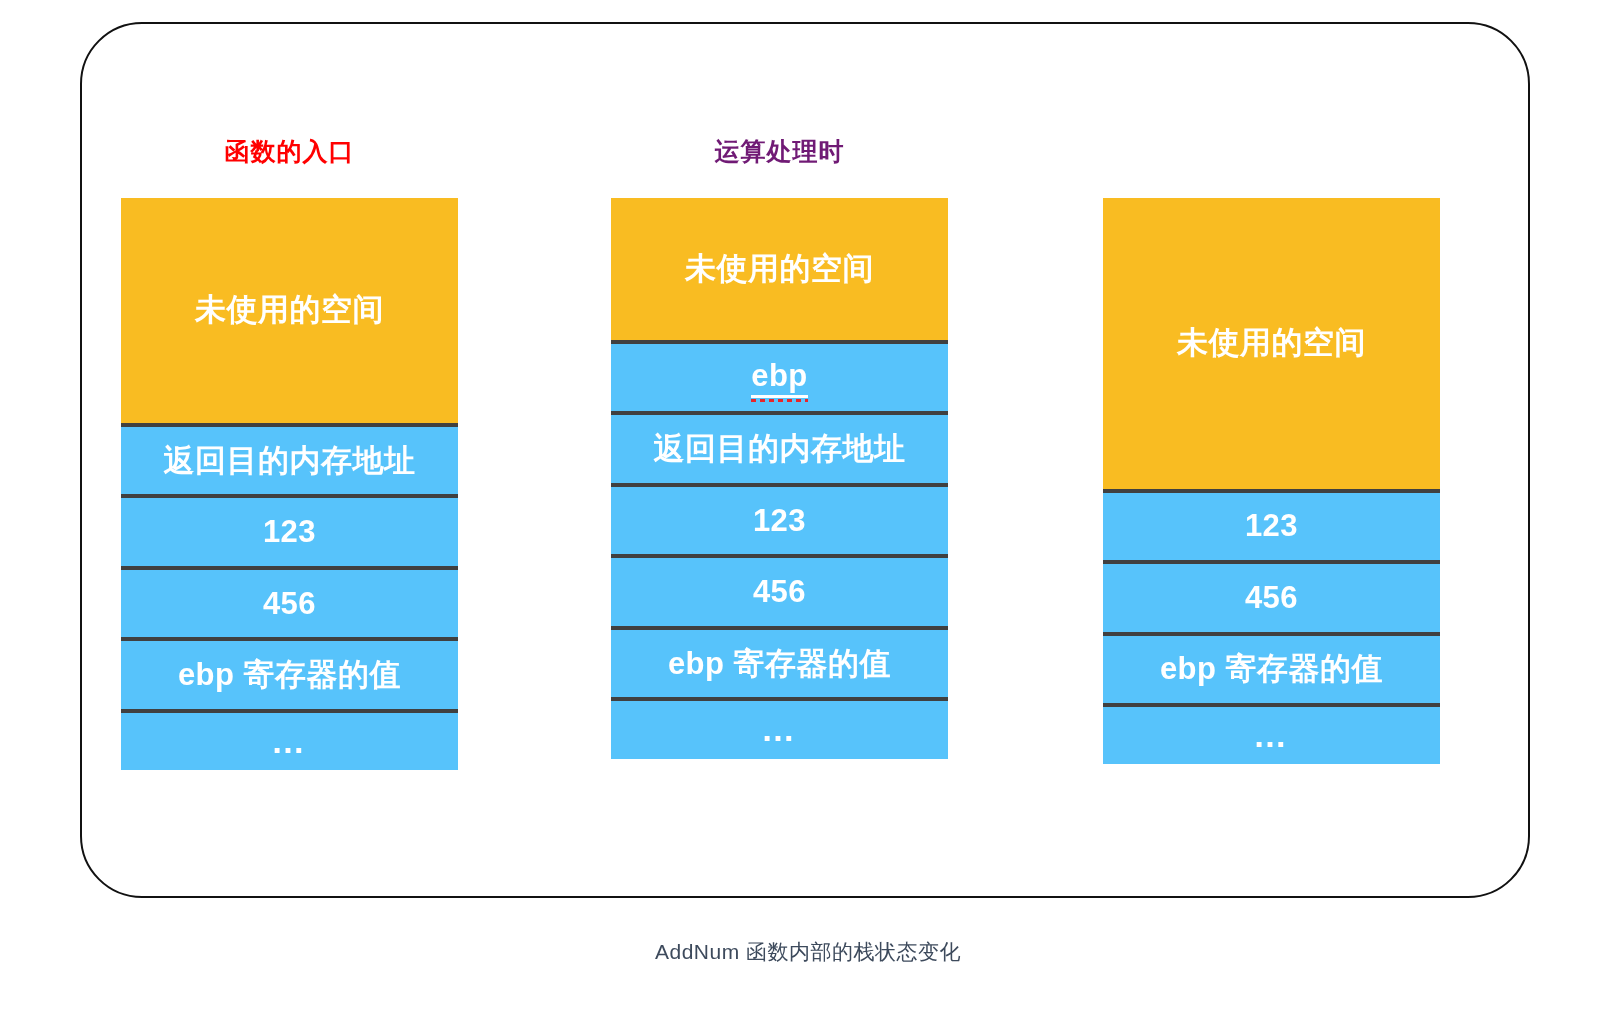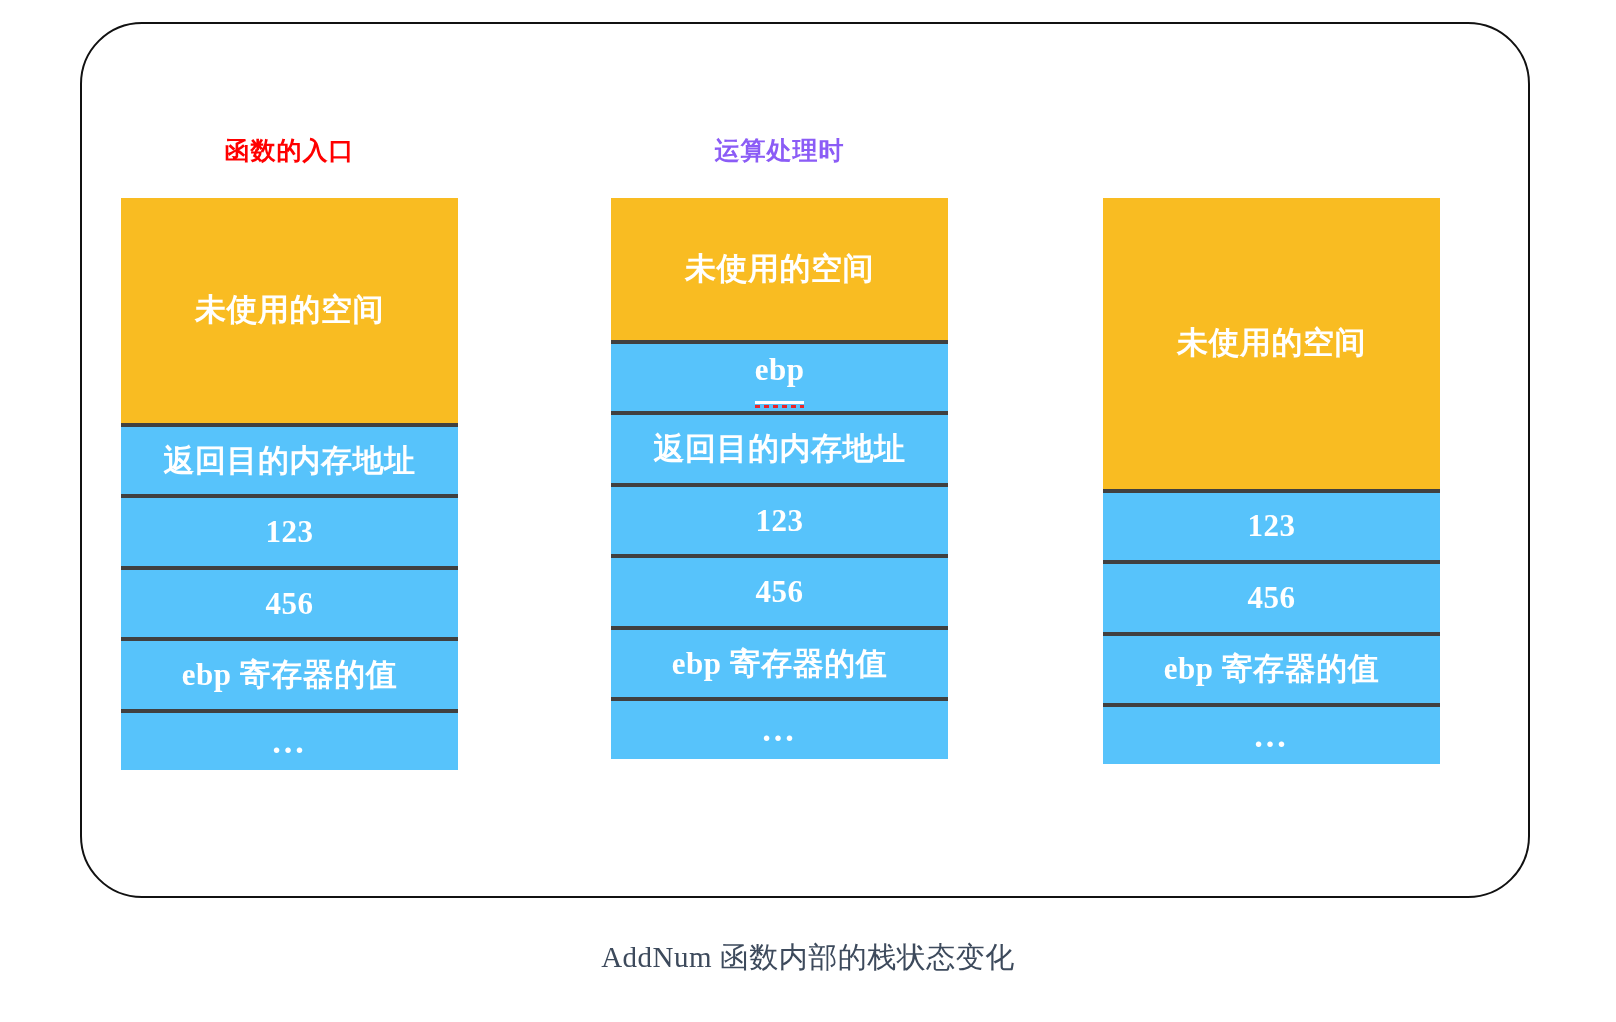--- a/index.html
+++ b/index.html
@@ -13,21 +13,20 @@
     font-family: "Liberation Sans", "DejaVu Sans", sans-serif;
     position: relative;
     overflow: hidden;
   }
 
   #canvas {
     position: absolute;
     left: 0; top: 0;
     width: 1508px;
     height: 1022px;
-    font-family: Liberation Serif, serif;
   }
 
   
   .frame {
     position: absolute;
     left: 80px;
     top: 22px;
     width: 1450px;
     height: 876px;
     border: 2px solid #111111;
@@ -93,21 +92,21 @@
   .cell:last-child { border-bottom: none; }
 
   .cell.unused   { background: #F9BC22; }
   .cell.blue     { background: #57C3FB; }
 
   .cell .label { position: relative; display: inline-block; }
 
   
   .cell .label.spell {
     border-bottom: 3px solid #ffffff;
-    padding-bottom: 13px;
+    padding-bottom: 1px;
   }
   .cell .label.spell::after {
     content: "";
     position: absolute;
     left: 0;
     right: 0;
     bottom: -7px;
     height: 3px;
     background-image: repeating-linear-gradient(
       to right,
@@ -123,21 +122,21 @@
     line-height: 0.4;
   }
 
   .caption {
     position: absolute;
     left: 0;
     top: 938px;
     width: 1616px;
     text-align: center;
     color: #3D4A5C;
-    font-size: 29px;
+    font-size: 21px;
     font-weight: normal;
     letter-spacing: 0.5px;
   }
 </style>
 </head>
 <body>
 
 <div id="canvas">
 
   <div class="frame" style="border-color: rgb(17, 17, 17);"></div>
@@ -160,21 +159,21 @@
           </div>
           <div class="cell blue" style="flex: 0 0 12.5%; background: rgb(87, 195, 251);">
             <span class="label">ebp 寄存器的值</span>
           </div>
           <div class="cell blue" style="flex: 0 0 10%; background: rgb(87, 195, 251);">
             <span class="label dots">…</span>
           </div>
         </div>
       </div>
       <div class="column col-1">
-        <div class="col-title" style="color: #8b5cf6;">运算处理时</div>
+        <div class="col-title" style="color: #701a75;">运算处理时</div>
         <div class="stack">
           <div class="cell unused" style="flex: 0 0 25.5%; background: rgb(249, 188, 34);">
             <span class="label">未使用的空间</span>
           </div>
           <div class="cell blue" style="flex: 0 0 12.5%; background: rgb(87, 195, 251);">
             <span class="label spell">ebp</span>
           </div>
           <div class="cell blue" style="flex: 0 0 12.5%; background: rgb(87, 195, 251);">
             <span class="label">返回目的内存地址</span>
           </div>

